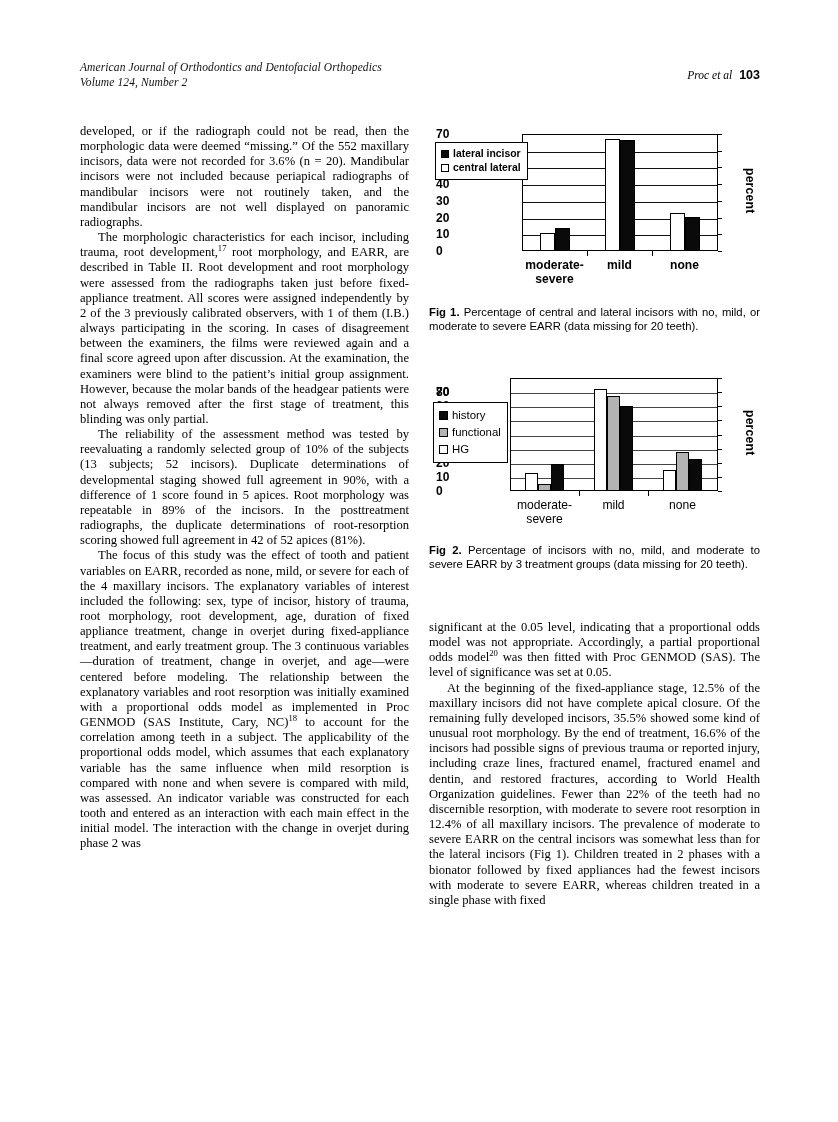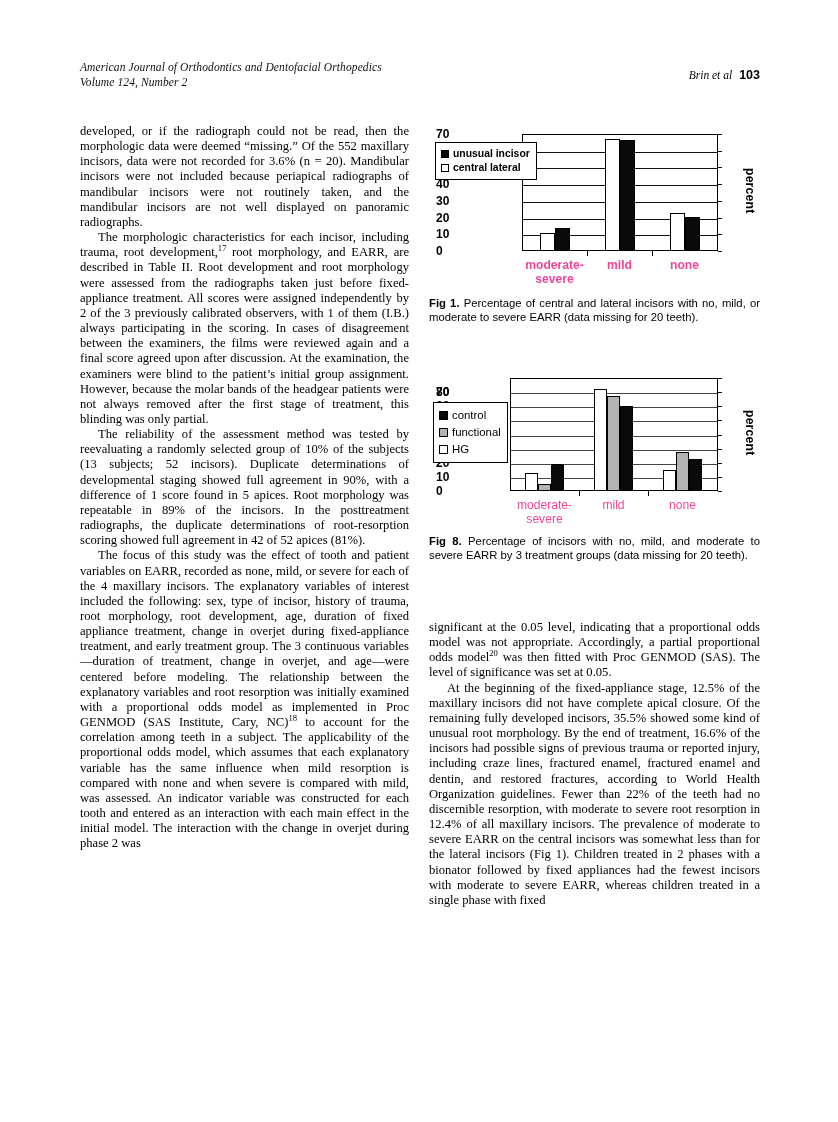--- a/index.html
+++ b/index.html
@@ -88,20 +88,21 @@
   
   .figblock { position: absolute; left: 429px; width: 331px; }
   #fig1-block { top: 128px; }
   #fig2-block { top: 372px; }
 
   .figcaption {
     font-family: "Liberation Sans", sans-serif;
     font-size: 11.3px;
     line-height: 14.2px;
     text-align: justify;
+    margin-top: 9px;
     color: #000;
   }
   .figcaption b { font-weight: bold; }
 
   
   .chart { position: relative; width: 331px; }
   #fig1 .chart { height: 168px; }
   #fig2 .chart { height: 162px; }
 
   .plot {
@@ -164,21 +165,21 @@
     border-left: 1.2px solid #000;
     height: 5px;
   }
   .xcat {
     position: absolute;
     text-align: center;
     font-family: "Liberation Sans", sans-serif;
     font-size: 12.1px;
     font-weight: normal;
     line-height: 14px;
-    color: #ec4899;
+    color: #000000;
   }
   #fig1 .xcat { font-weight: bold; }
   #fig2 .xcat { font-weight: normal; }
 
   
   .bars {
     position: absolute;
     bottom: 0;
     display: flex;
     align-items: flex-end;
@@ -228,38 +229,38 @@
 <body>
 
 <div class="page">
 
   <div class="runhead">
     <div class="runhead-left">
       <div>American Journal of Orthodontics and Dentofacial Orthopedics</div>
       <div class="vol">Volume 124, Number 2</div>
     </div>
     <div class="runhead-right">
-      <span class="authors">Brin et al</span><span class="pageno">103</span>
+      <span class="authors">Proc et al</span><span class="pageno">103</span>
     </div>
   </div>
 
   <div class="col col-left">
     <p class="noindent">developed, or if the radiograph could not be read, then the morphologic data were deemed “missing.” Of the 552 maxillary incisors, data were not recorded for 3.6% (n = 20). Mandibular incisors were not included because periapical radiographs of mandibular incisors were not routinely taken, and the mandibular incisors are not well displayed on panoramic radiographs.</p>
     <p><span>The morphologic characteristics for each incisor, including trauma, root development,</span><sup>17</sup><span> root morphology, and EARR, are described in Table II. Root development and root morphology were assessed from the radiographs taken just before fixed-appliance treatment. All scores were assigned independently by 2 of the 3 previously calibrated observers, with 1 of them (I.B.) always participating in the scoring. In cases of disagreement between the examiners, the films were reviewed again and a final score agreed upon after discussion. At the examination, the examiners were blind to the patient’s initial group assignment. However, because the molar bands of the headgear patients were not always removed after the first stage of treatment, this blinding was only partial.</span></p>
     <p>The reliability of the assessment method was tested by reevaluating a randomly selected group of 10% of the subjects (13 subjects; 52 incisors). Duplicate determinations of developmental staging showed full agreement in 90%, with a difference of 1 score found in 5 apices. Root morphology was repeatable in 89% of the incisors. In the posttreatment radiographs, the duplicate determinations of root-resorption scoring showed full agreement in 42 of 52 apices (81%).</p>
     <p><span>The focus of this study was the effect of tooth and patient variables on EARR, recorded as none, mild, or severe for each of the 4 maxillary incisors. The explanatory variables of interest included the following: sex, type of incisor, history of trauma, root morphology, root development, age, duration of fixed appliance treatment, change in overjet during fixed-appliance treatment, and early treatment group. The 3 continuous variables—duration of treatment, change in overjet, and age—were centered before modeling. The relationship between the explanatory variables and root resorption was initially examined with a proportional odds model as implemented in Proc GENMOD (SAS Institute, Cary, NC)</span><sup>18</sup><span> to account for the correlation among teeth in a subject. The applicability of the proportional odds model, which assumes that each explanatory variable has the same influence when mild resorption is compared with none and when severe is compared with mild, was assessed. An indicator variable was constructed for each tooth and entered as an interaction with each main effect in the initial model. The interaction with the change in overjet during phase 2 was</span></p>
   </div>
 
   <div class="figblock" id="fig1-block">
     <div id="fig1">
       <div class="chart">
         <div class="legend">
           <div class="legend-row">
             <span class="swatch black"></span>
-            <span>unusual incisor</span>
+            <span>lateral incisor</span>
           </div>
           <div class="legend-row">
             <span class="swatch white"></span>
             <span>central lateral</span>
           </div>
         </div>
         <div class="plot">
             <div class="gridline" style="top: 100.286px;"></div>
             <div class="gridline" style="top: 83.5714px;"></div>
             <div class="gridline" style="top: 66.8571px;"></div>
@@ -309,21 +310,21 @@
       <b>Fig 1.</b><span> Percentage of central and lateral incisors with no, mild, or moderate to severe EARR (data missing for 20 teeth).</span>
     </div>
   </div>
 
   <div class="figblock" id="fig2-block">
     <div id="fig2">
       <div class="chart">
         <div class="legend">
           <div class="legend-row">
             <span class="swatch black"></span>
-            <span>control</span>
+            <span>history</span>
           </div>
           <div class="legend-row">
             <span class="swatch gray"></span>
             <span>functional</span>
           </div>
           <div class="legend-row">
             <span class="swatch white"></span>
             <span>HG</span>
           </div>
         </div>
@@ -373,21 +374,21 @@
           <div class="xcat" style="left: 145.5px; width: 78px; top: 126px;">mild</div>
           <div class="bars" style="left: 219px; width: 69px; top: 6px; height: 113px;">
             <div class="bar white" title="HG none: 15%" style="width: 13px; height: 21.1875px;"></div>
             <div class="bar gray" title="functional none: 27.5%" style="width: 13px; height: 38.8438px;"></div>
             <div class="bar black" title="control none: 22.5%" style="width: 13px; height: 31.7812px;"></div>
           </div>
           <div class="xcat" style="left: 214.5px; width: 78px; top: 126px;">none</div>
         </div>
     </div>
     <div class="figcaption">
-      <b>Fig 8.</b><span> Percentage of incisors with no, mild, and moderate to severe EARR by 3 treatment groups (data missing for 20 teeth).</span>
+      <b>Fig 2.</b><span> Percentage of incisors with no, mild, and moderate to severe EARR by 3 treatment groups (data missing for 20 teeth).</span>
     </div>
   </div>
 
   <div class="col col-right">
     <p class="noindent"><span>significant at the 0.05 level, indicating that a proportional odds model was not appropriate. Accordingly, a partial proportional odds model</span><sup>20</sup><span> was then fitted with Proc GENMOD (SAS). The level of significance was set at 0.05.</span></p>
     <p>At the beginning of the fixed-appliance stage, 12.5% of the maxillary incisors did not have complete apical closure. Of the remaining fully developed incisors, 35.5% showed some kind of unusual root morphology. By the end of treatment, 16.6% of the incisors had possible signs of previous trauma or reported injury, including craze lines, fractured enamel, fractured enamel and dentin, and restored fractures, according to World Health Organization guidelines. Fewer than 22% of the teeth had no discernible resorption, with moderate to severe root resorption in 12.4% of all maxillary incisors. The prevalence of moderate to severe EARR on the central incisors was somewhat less than for the lateral incisors (Fig 1). Children treated in 2 phases with a bionator followed by fixed appliances had the fewest incisors with moderate to severe EARR, whereas children treated in a single phase with fixed</p>
   </div>
 
 </div>
 

